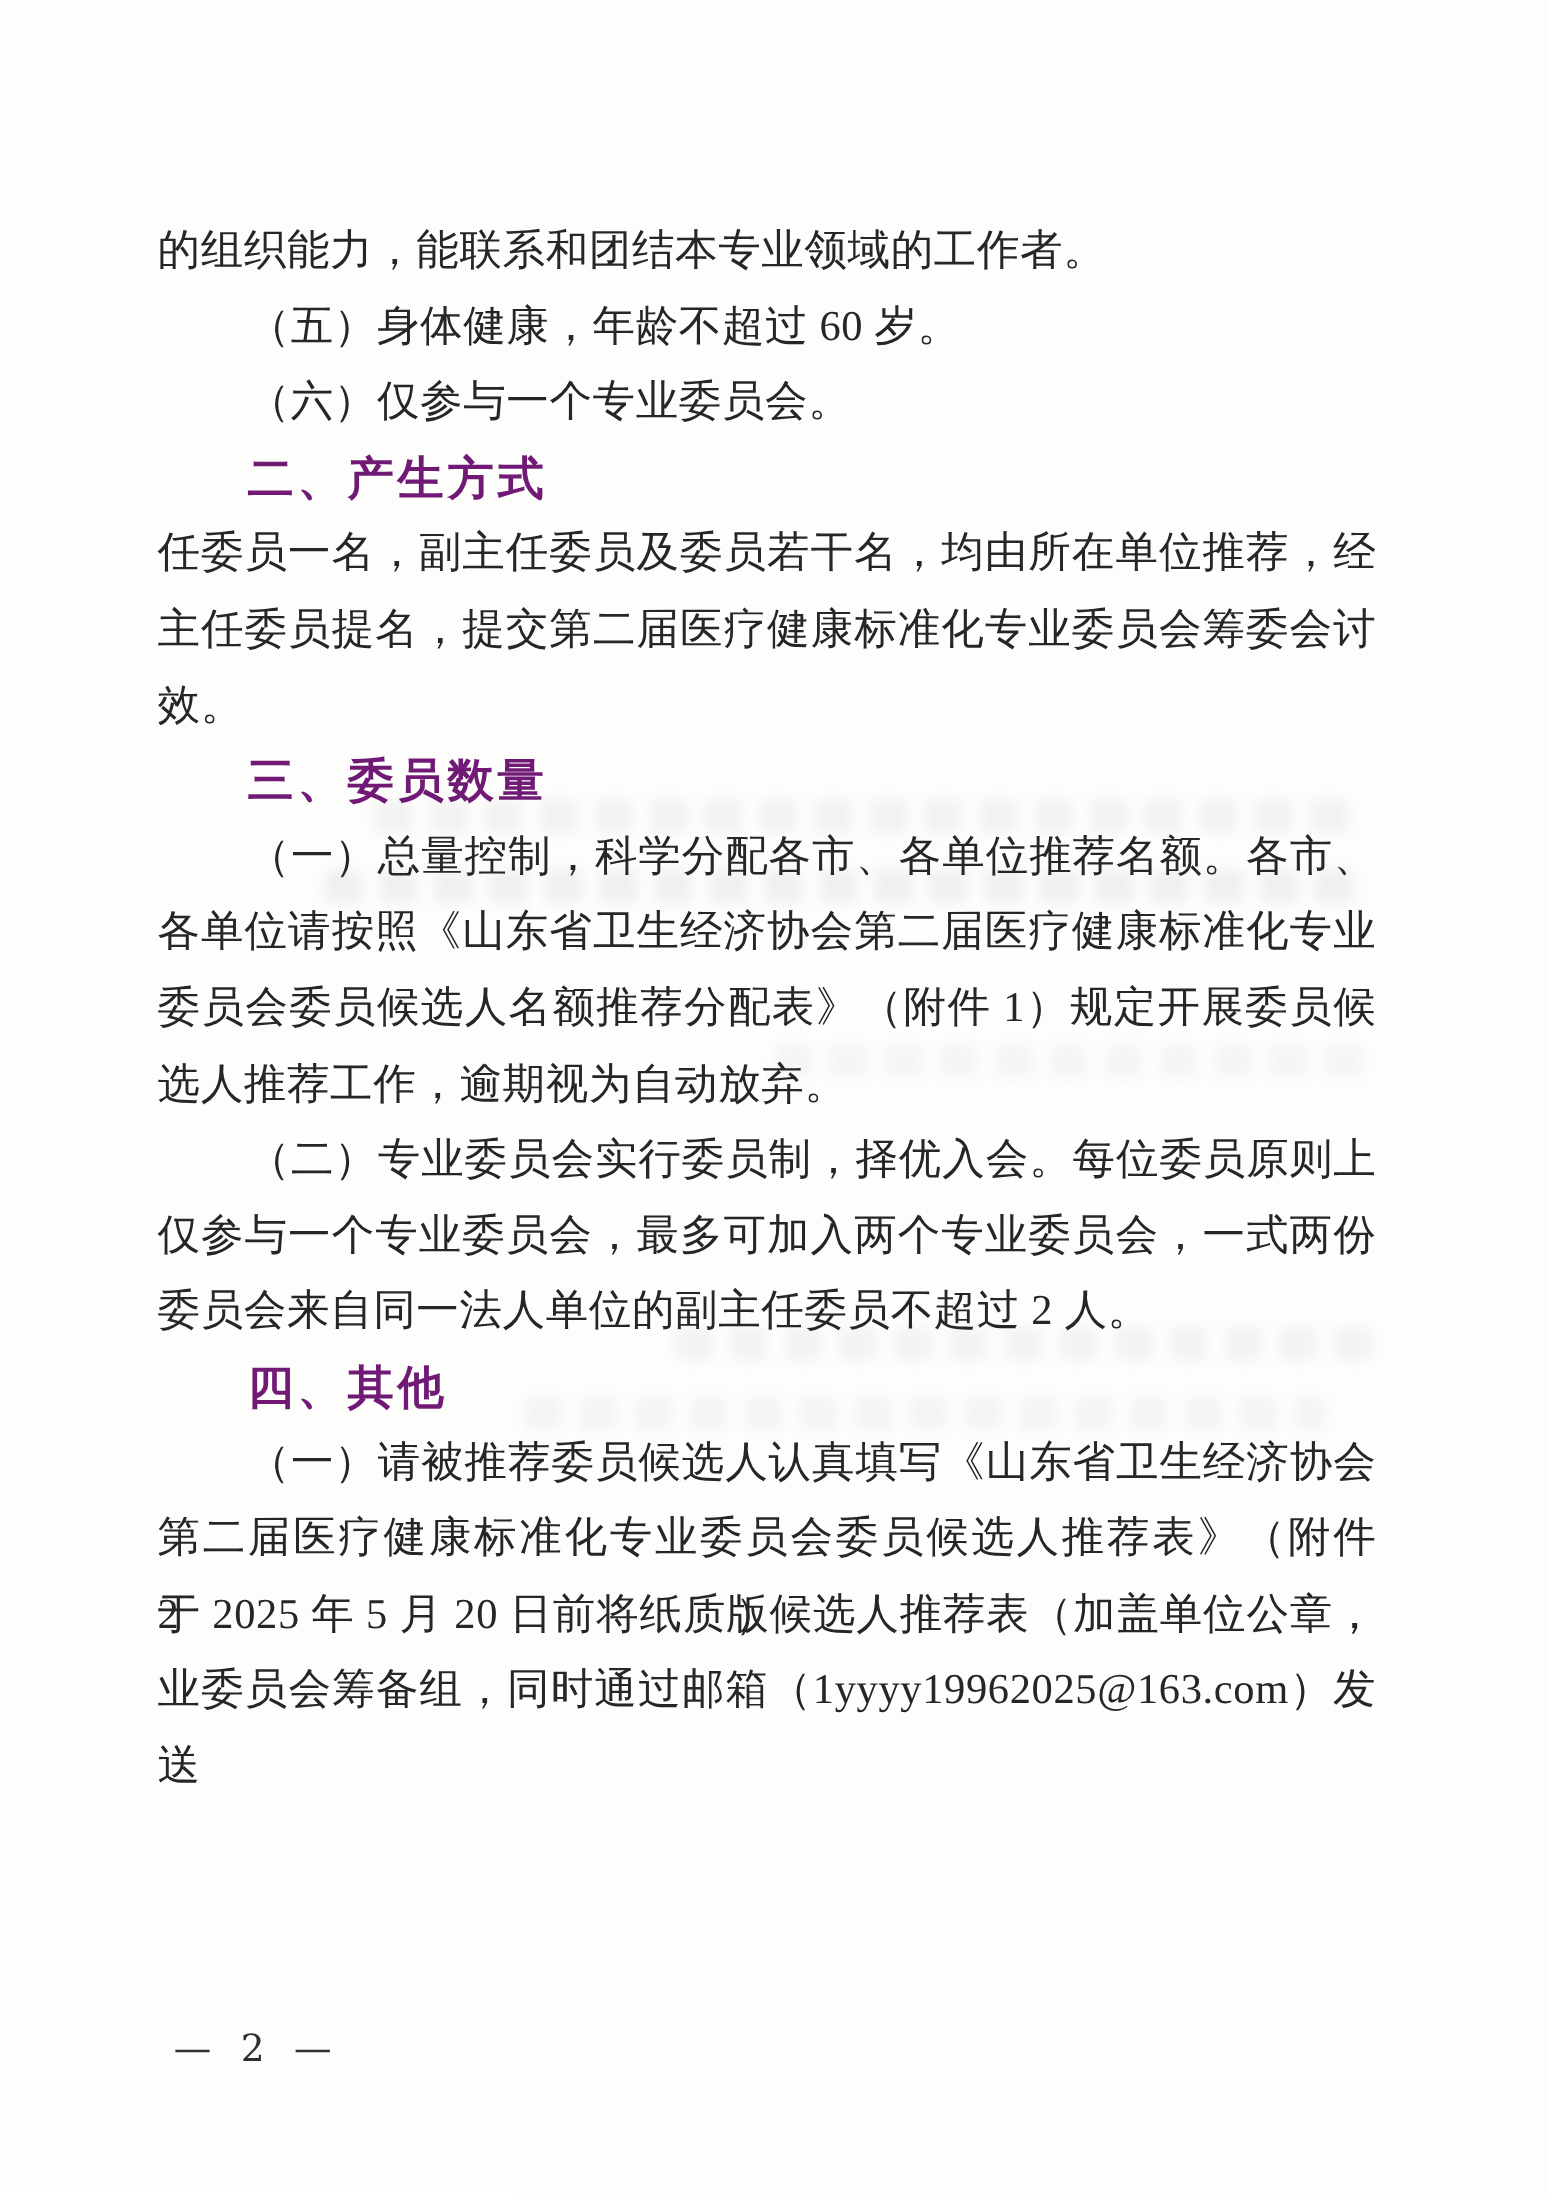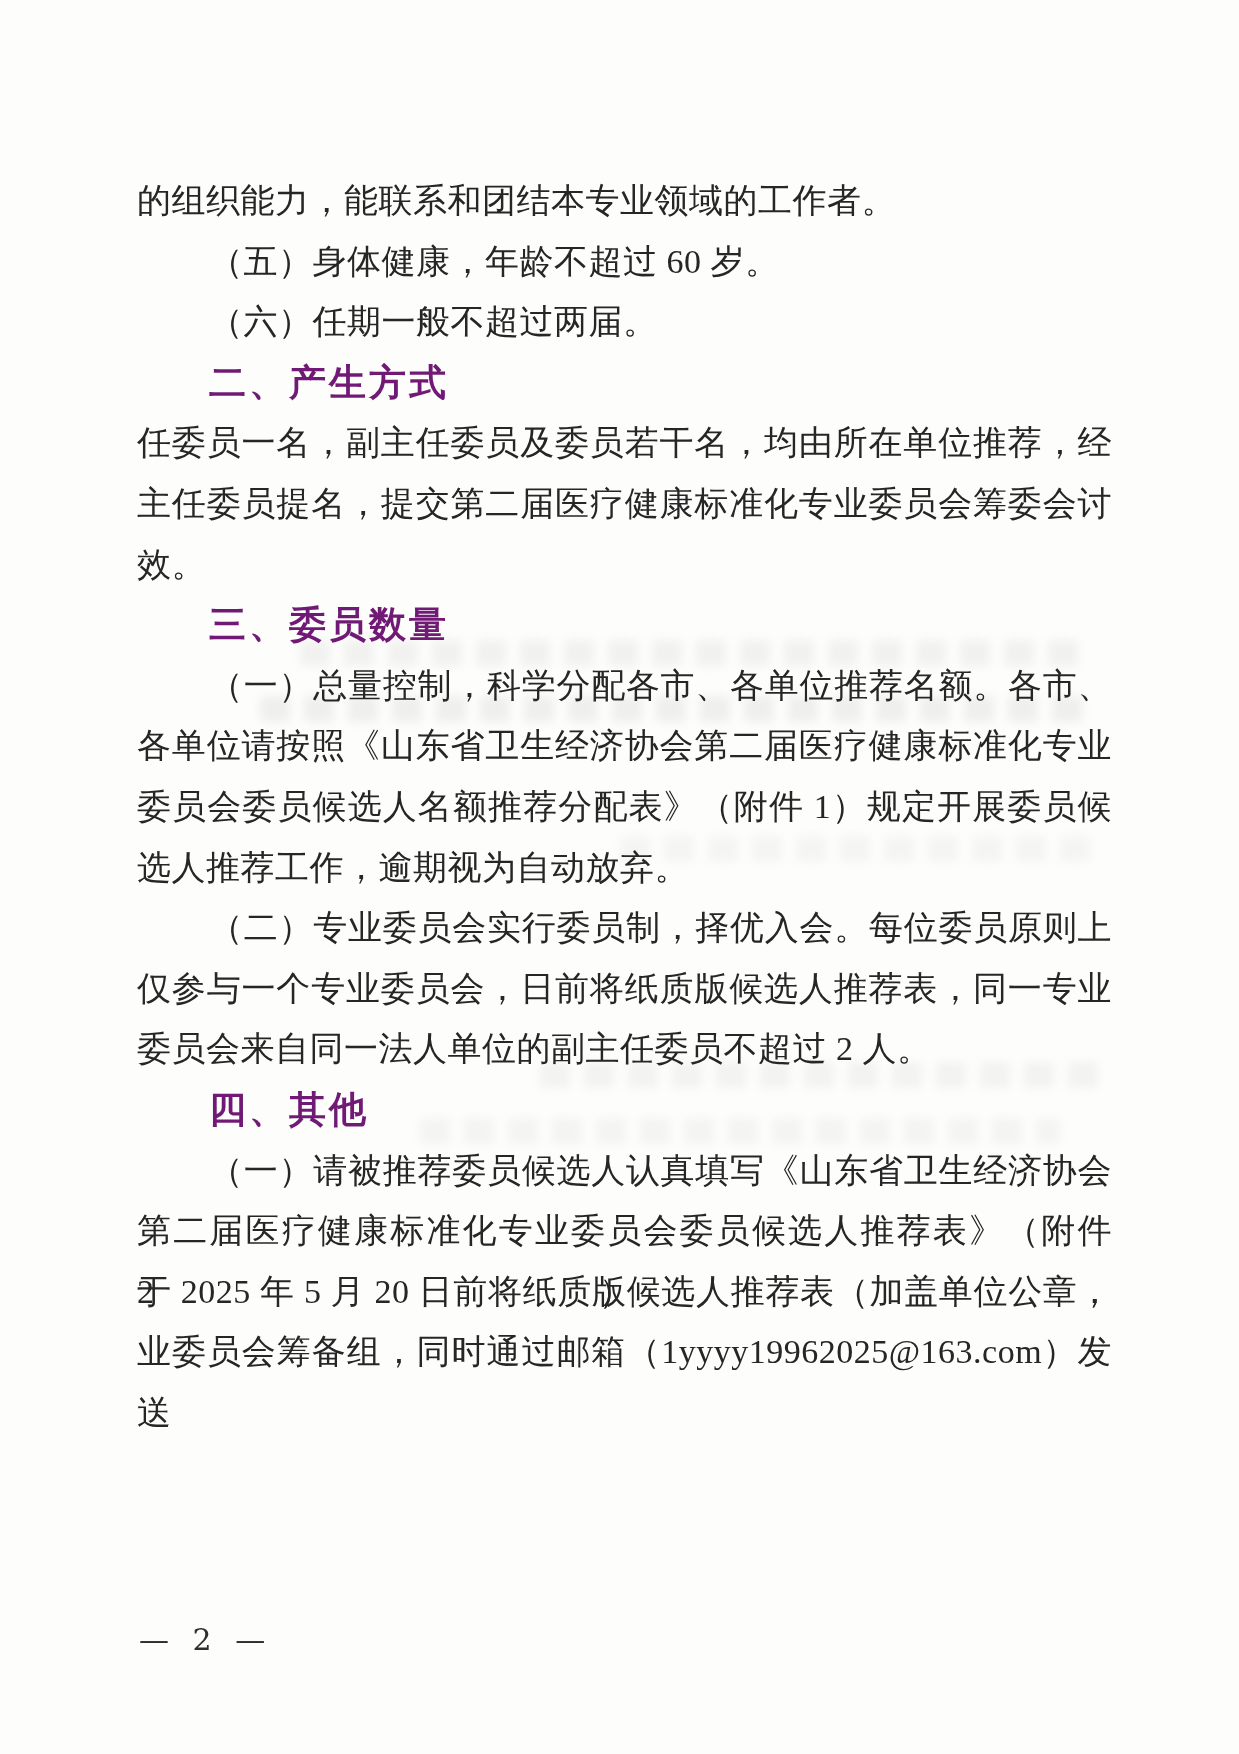--- a/index.html
+++ b/index.html
@@ -10,21 +10,21 @@
   .page {
     position: relative;
     width: 1239px;
     height: 1754px;
     background: #fdfdfc;
     overflow: hidden;
     font-family: "Liberation Serif", serif;
   }
   .content {
     position: absolute;
-    left: 137px;
+    left: 126px;
     top: 171px;
     width: 975px;
   }
   .line {
     font-size: 34px;
     line-height: 60.6px;
     height: 60.6px;
     color: #262626;
     letter-spacing: 0.5px;
   }
@@ -75,32 +75,32 @@
 
   <div class="ghost g1"></div>
   <div class="ghost g2"></div>
   <div class="ghost g3"></div>
   <div class="ghost g4"></div>
   <div class="ghost g5"></div>
 
   <div class="content">
     <div class="line">的组织能力，能联系和团结本专业领域的工作者。</div>
     <div class="line indent">（五）身体健康，年龄不超过 60 岁。</div>
-    <div class="line indent">（六）任期一般不超过两届。</div>
+    <div class="line indent">（六）仅参与一个专业委员会。</div>
     <div class="line indent heading">二、产生方式</div>
     <div class="line fill">任委员一名，副主任委员及委员若干名，均由所在单位推荐，经</div>
     <div class="line fill">主任委员提名，提交第二届医疗健康标准化专业委员会筹委会讨</div>
     <div class="line">效。</div>
     <div class="line indent heading">三、委员数量</div>
     <div class="line indent fill">（一）总量控制，科学分配各市、各单位推荐名额。各市、</div>
     <div class="line fill">各单位请按照《山东省卫生经济协会第二届医疗健康标准化专业</div>
     <div class="line fill">委员会委员候选人名额推荐分配表》（附件 1）规定开展委员候</div>
     <div class="line">选人推荐工作，逾期视为自动放弃。</div>
     <div class="line indent fill">（二）专业委员会实行委员制，择优入会。每位委员原则上</div>
-    <div class="line fill">仅参与一个专业委员会，日前将纸质版候选人推荐表，同一专业</div>
+    <div class="line fill">仅参与一个专业委员会，最多可加入两个专业委员会，一式两份</div>
     <div class="line">委员会来自同一法人单位的副主任委员不超过 2 人。</div>
     <div class="line indent heading">四、其他</div>
     <div class="line indent fill">（一）请被推荐委员候选人认真填写《山东省卫生经济协会</div>
     <div class="line fill">第二届医疗健康标准化专业委员会委员候选人推荐表》（附件 2），</div>
     <div class="line fill">于 2025 年 5 月 20 日前将纸质版候选人推荐表（加盖单位公章，</div>
     <div class="line fill">业委员会筹备组，同时通过邮箱（1yyyy19962025@163.com）发送</div>
   </div>
 
   <div class="page-number">— 2 —</div>
 </div>

